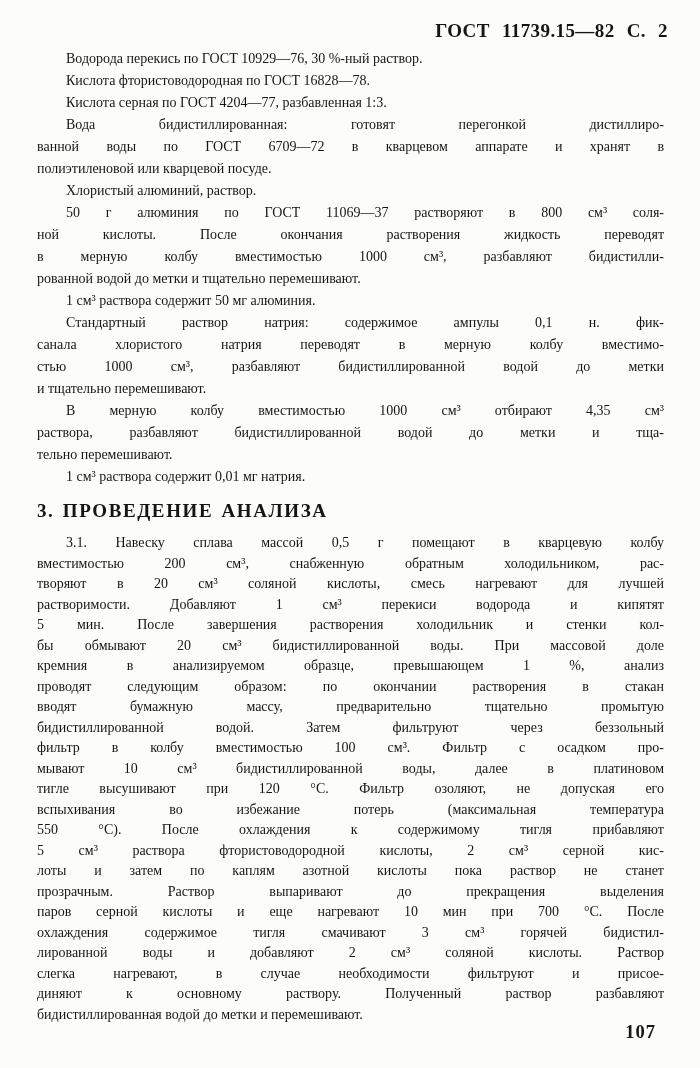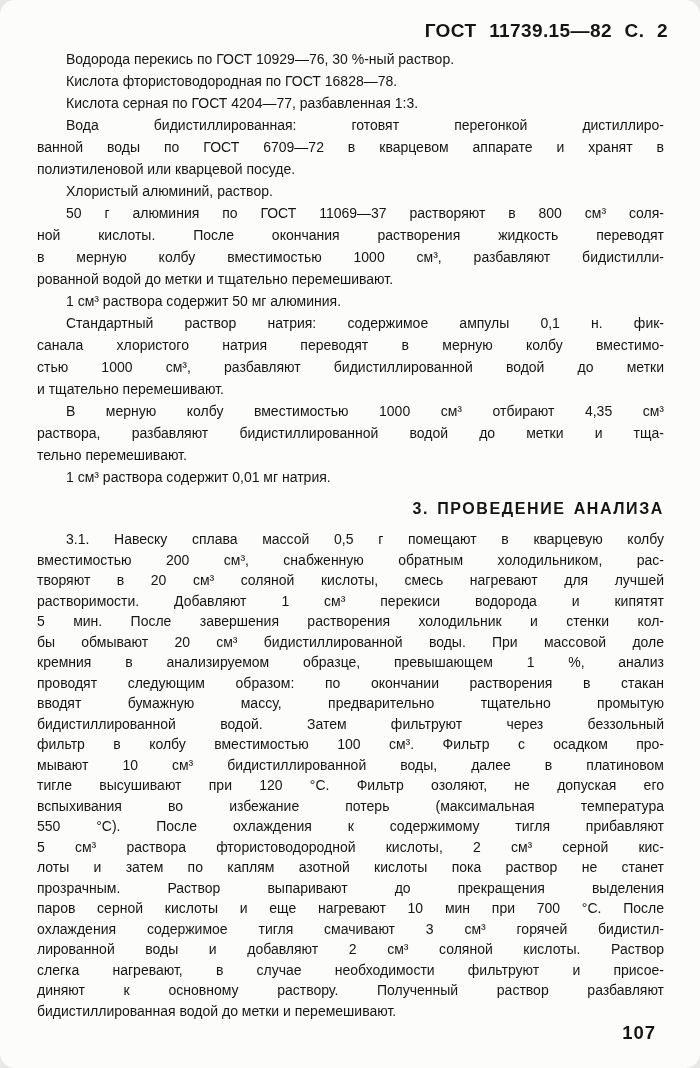--- a/index.html
+++ b/index.html
@@ -7,23 +7,22 @@
     padding: 0;
     background: #e8e8e6;
   }
   .page {
     position: relative;
     width: 700px;
     height: 1068px;
     margin: 0 auto;
     background: #fcfcfa;
     color: #151515;
-    font-family: Liberation Sans, sans-serif;
+    font-family: Liberation Serif, serif;
     overflow: hidden;
-    border-radius: 15px;
   }
   .running-header {
     position: absolute;
     top: 20px;
     right: 32px;
     font-size: 19px;
     font-weight: bold;
     word-spacing: 7px;
     letter-spacing: 0.4px;
     white-space: nowrap;
@@ -44,22 +43,22 @@
   }
   .para.tight .line { line-height: 20.5px; }
   .line.final {
     text-align-last: left;
   }
   .para .line.first {
     text-indent: 29px;
   }
   .section-heading {
     margin: 12px 0 11px 0;
-    text-align: right;
-    font-size: 16px;
+    text-align: left;
+    font-size: 19px;
     font-weight: bold;
     letter-spacing: 1.6px;
     word-spacing: 2px;
   }
   .page-number {
     position: absolute;
     top: 1022px;
     right: 44px;
     font-size: 18.5px;
     font-weight: 600;

